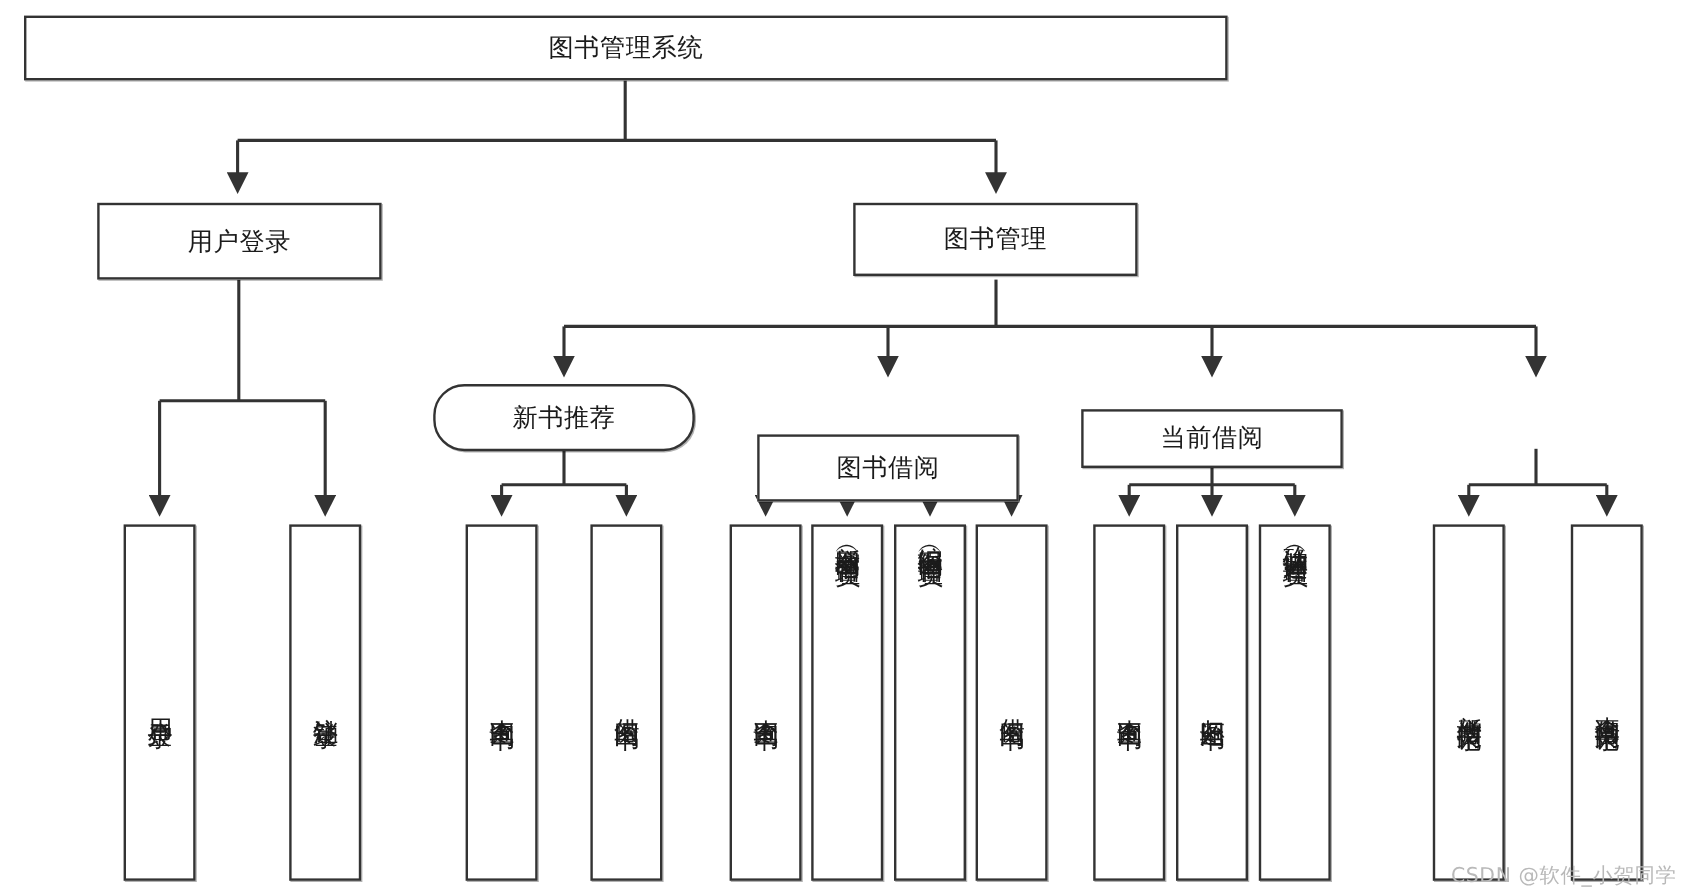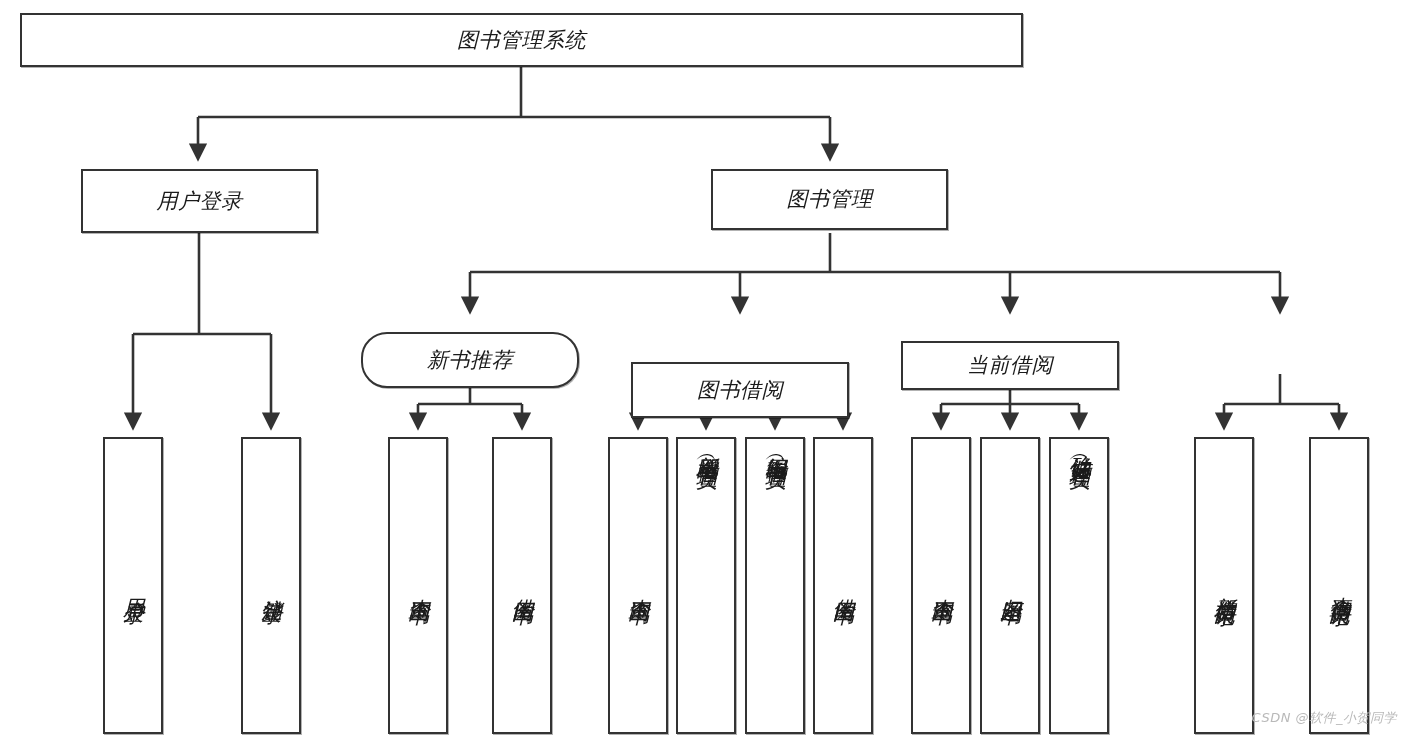--- a/index.html
+++ b/index.html
@@ -10,21 +10,20 @@
   }
   body {
     font-family: "DejaVu Sans", "Liberation Sans", sans-serif;
   }
   #diagram-root {
     position: relative;
     width: 1405px;
     height: 747px;
     background: #ffffff;
     overflow: hidden;
-    font-style: italic;
   }
   svg#connectors {
     position: absolute;
     left: 0;
     top: 0;
     width: 1405px;
     height: 747px;
     pointer-events: none;
   }
   .node {
@@ -64,22 +63,22 @@
   }
   .node.vertical.align-center {
     align-items: center;
   }
   .node.vertical.align-top {
     align-items: flex-start;
   }
   .watermark {
     position: absolute;
     right: 8px;
-    bottom: 20px;
-    font-size: 13px;
+    bottom: 6px;
+    font-size: 17px;
     color: #b9b9b9;
     letter-spacing: 0.5px;
     white-space: nowrap;
     font-family: "DejaVu Sans", "Liberation Sans", sans-serif;
   }
 </style>
 </head>
 <body>
 
 <div id="diagram-root">
@@ -139,21 +138,21 @@
   </div>
 
   <div class="node horizontal" style="left:81px; top:169px; width:237px; height:64px;">
     <span class="label">用户登录</span>
   </div>
 
   <div class="node horizontal" style="left:711px; top:169px; width:237px; height:61px;">
     <span class="label">图书管理</span>
   </div>
 
-  <div class="node horizontal" style="left:361px; top:332px; width:218px; height:56px;border-radius:26px;">
+  <div class="node horizontal" style="left:361px; top:320px; width:218px; height:56px;border-radius:26px;">
     <span class="label">新书推荐</span>
   </div>
 
   <div class="node horizontal" style="left:631px; top:318px; width:218px; height:56px;margin-top:44px;">
     <span class="label">图书借阅</span>
   </div>
 
   <div class="node horizontal" style="left:901px; top:318px; width:218px; height:49px;margin-top:23px;">
     <span class="label">当前借阅</span>
   </div>

